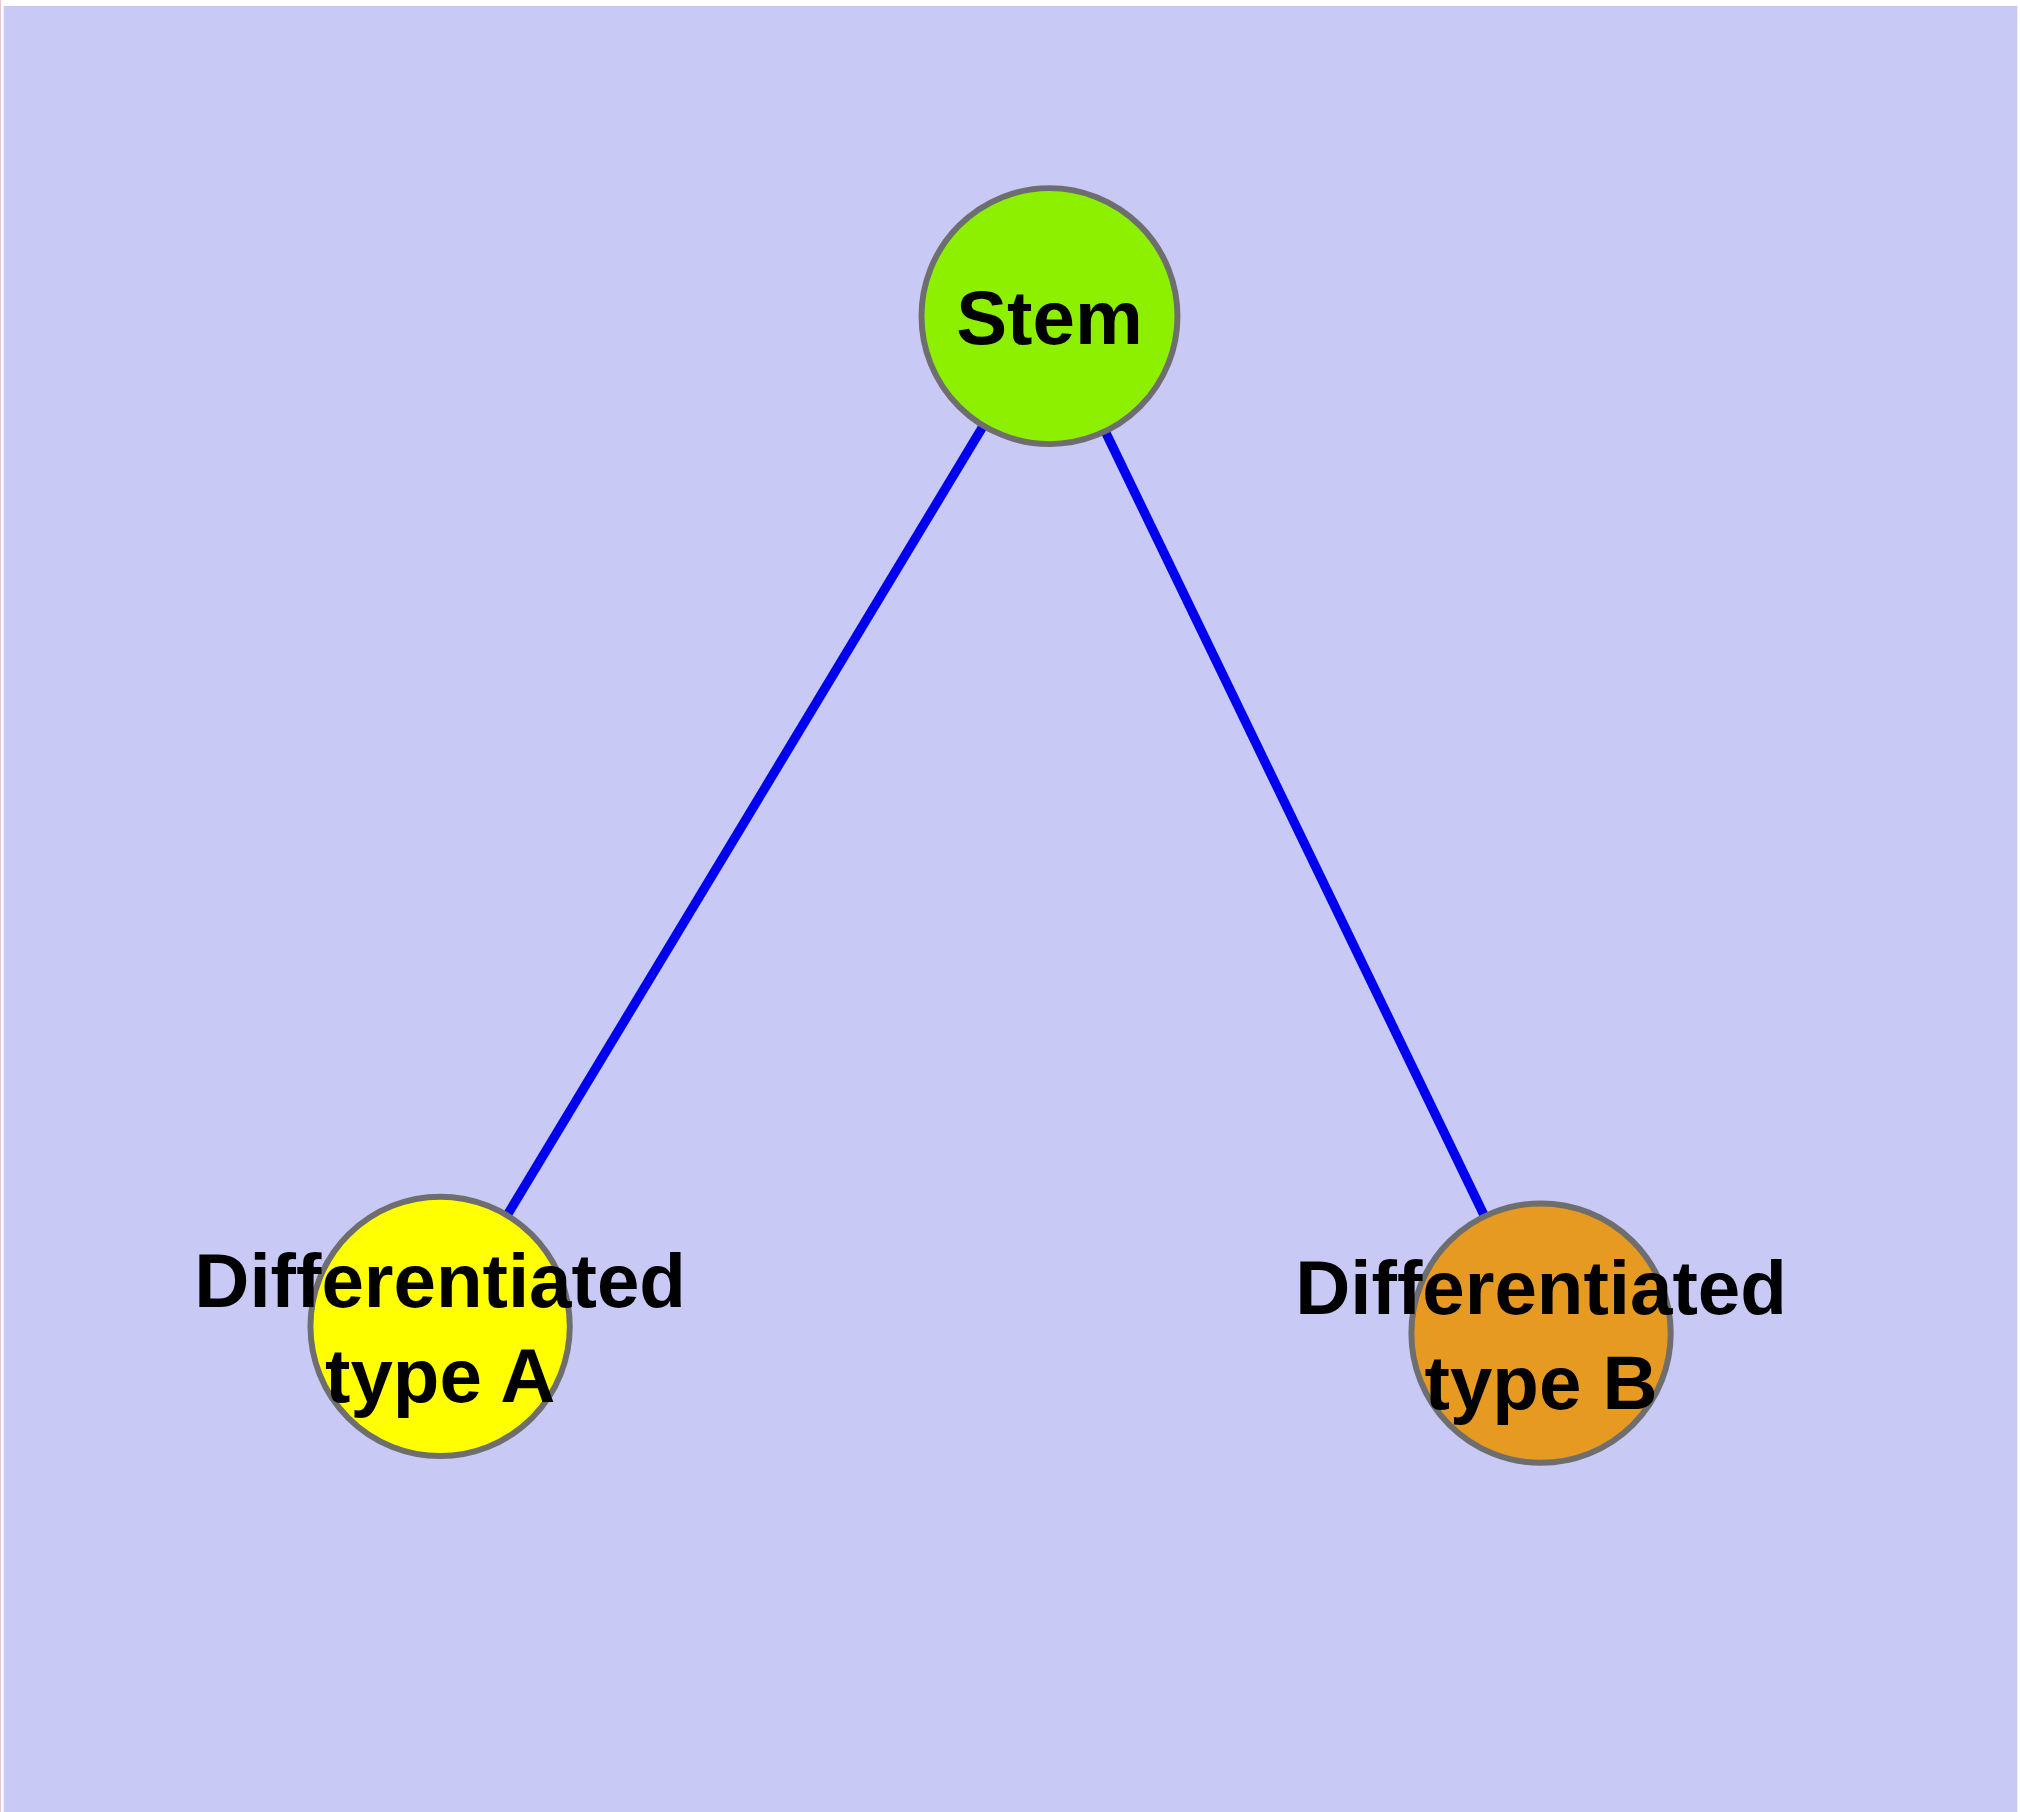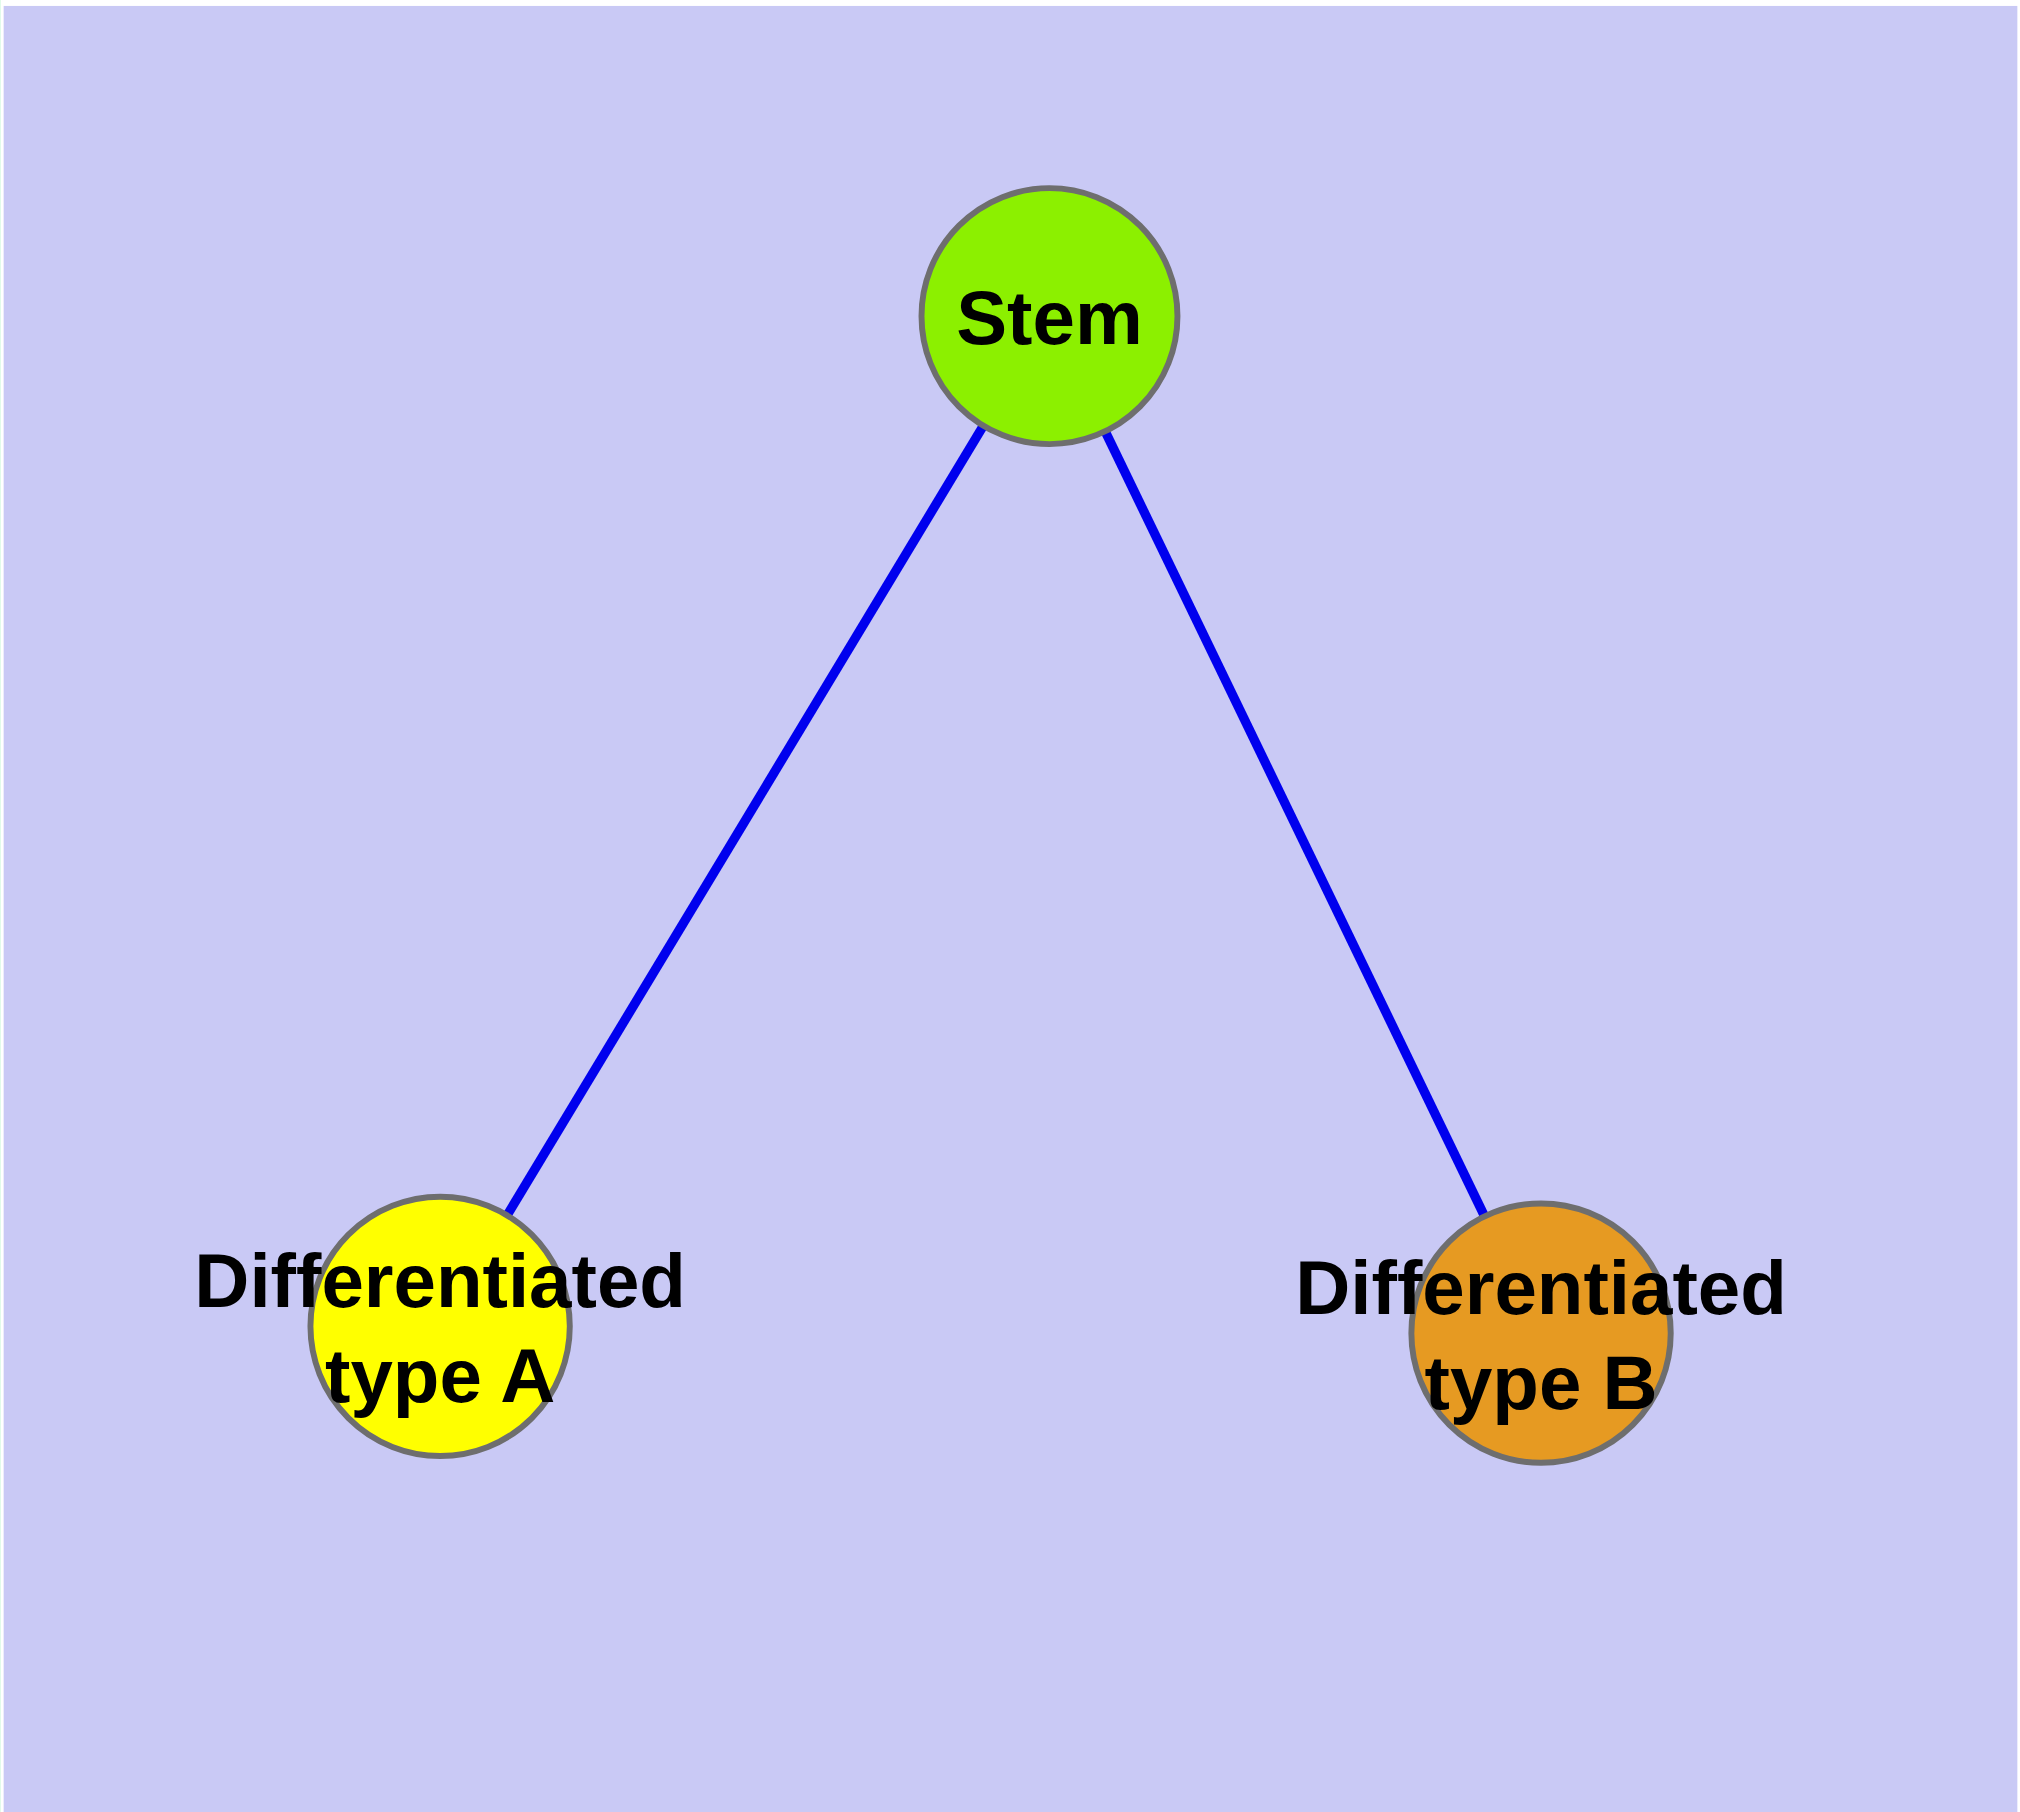--- a/index.html
+++ b/index.html
@@ -5,21 +5,21 @@
   
   html, body {
     margin: 0;
     padding: 0;
     background: #ffffff;
   }
   #stage {
     position: relative;
     width: 2021px;
     height: 1812px;
-    background: #86efac;
+    background: #be185d;
     overflow: hidden;
     font-family: "Liberation Sans", sans-serif;
   }
   #diagram {
     position: absolute;
     top: 0;
     left: 0;
     display: block;
   }
   #diagram text {

